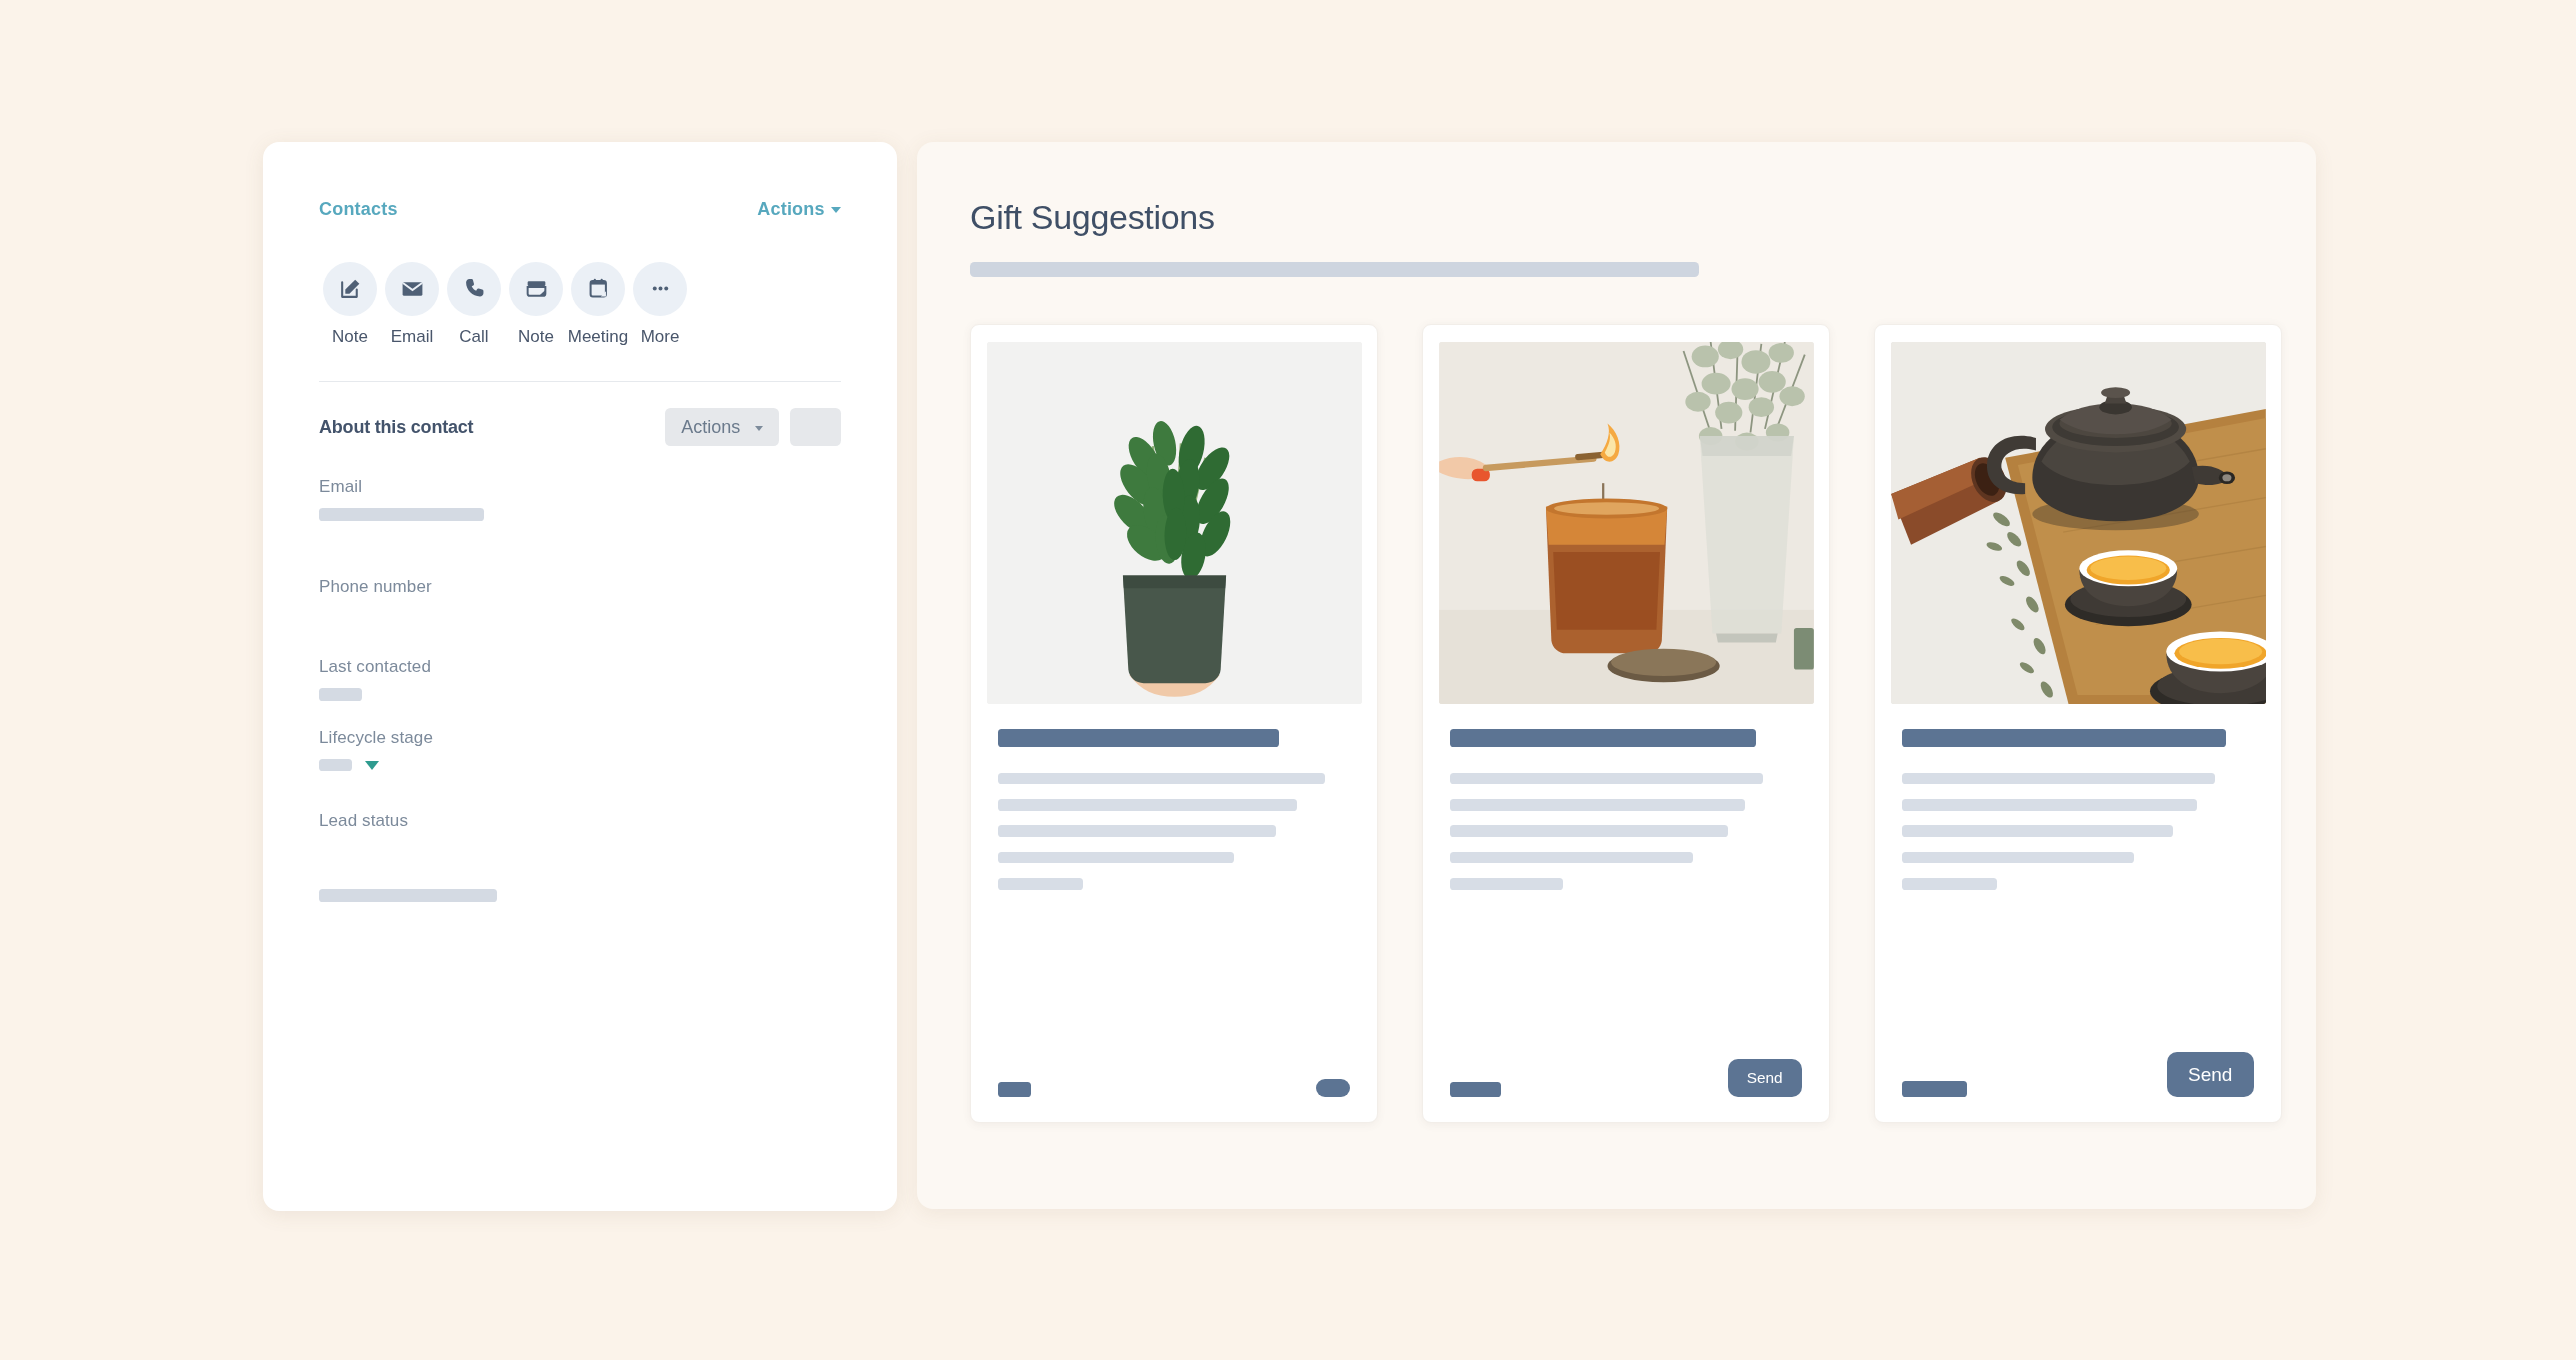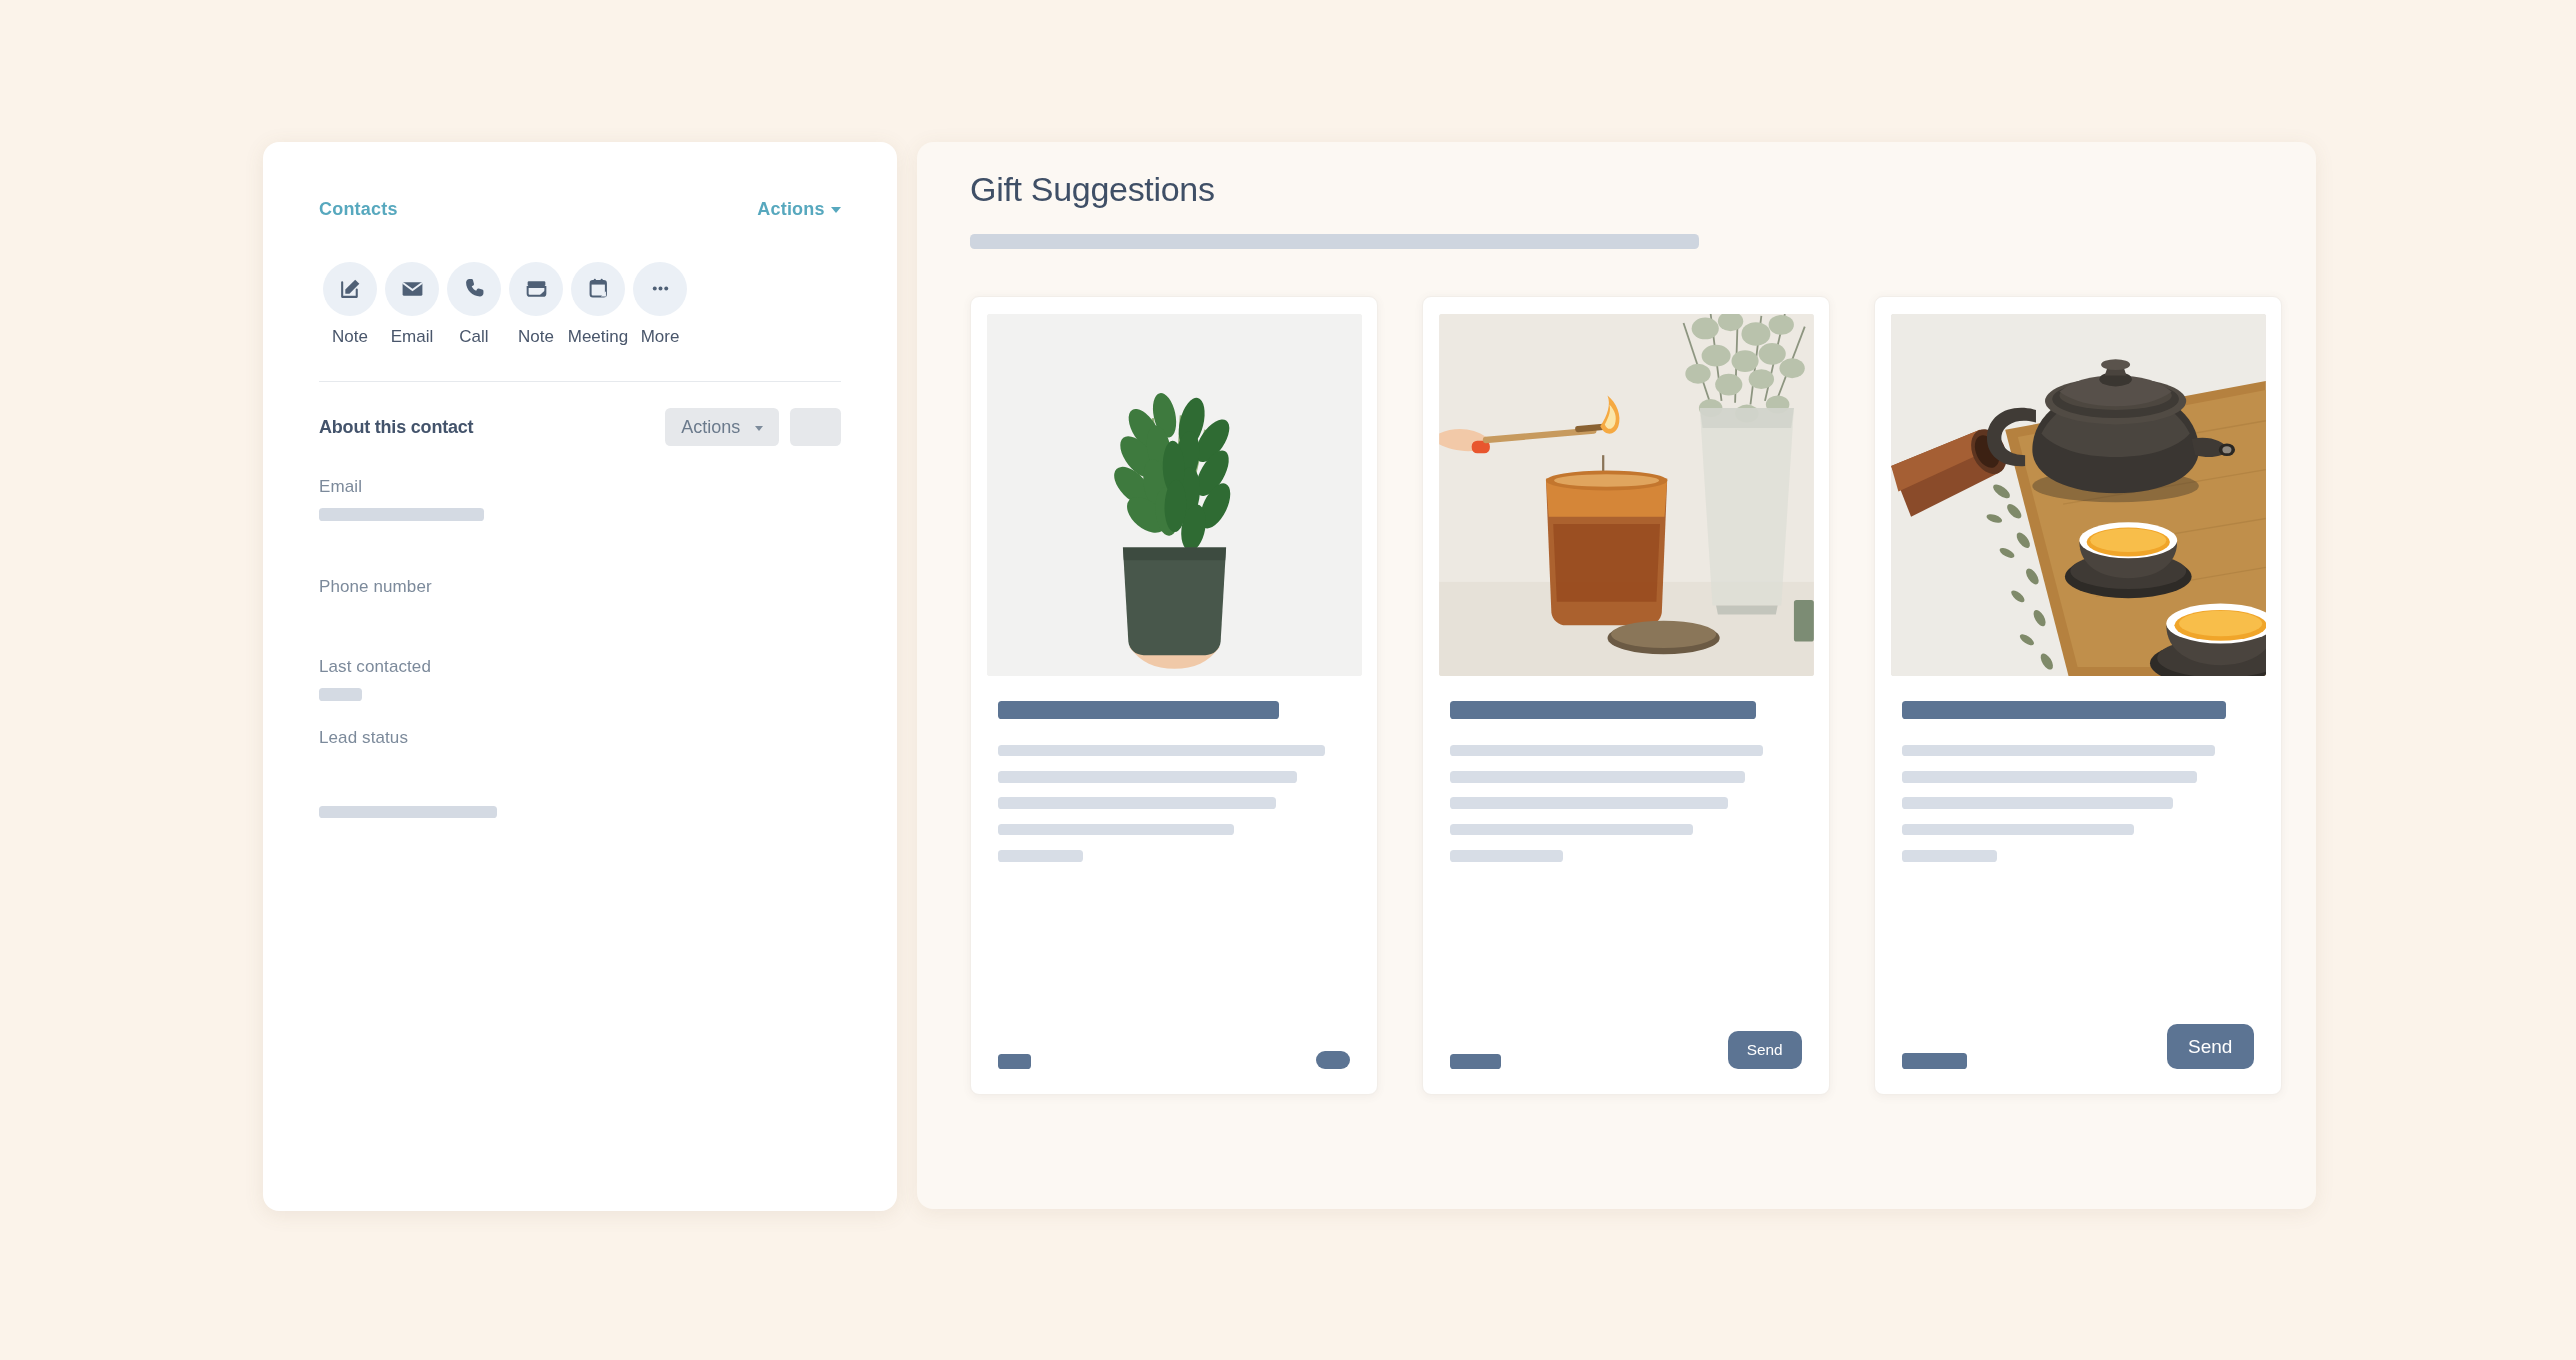--- a/index.html
+++ b/index.html
@@ -203,21 +203,21 @@
   
   .suggest-panel {
     position: absolute;
     left: 917px;
     top: 142px;
     width: 1399px;
     height: 1067px;
     background: #FCF8F3;
     border-radius: 16.3px;
     box-shadow: 0 3.6px 20px rgba(120, 95, 70, 0.09);
-    padding: 28px 53px 0 53px;
+    padding: 56px 53px 0 53px;
   }
 
   .suggest-title {
     font-size: 34px;
     color: #3F4F66;
     letter-spacing: -0.3px;
   }
 
   .suggest-sub {
     margin-top: 25px;
@@ -400,20 +400,27 @@
       </div>
 
 
       <div class="field" style="margin-bottom:27px;">
         <div class="field-label">Last contacted</div>
         <div class="field-value-row">
           <div class="skel" style="width:43px;"></div>
         </div>
       </div>
 
+      <div class="field" style="margin-bottom:40px;">
+        <div class="field-label">Lifecycle stage</div>
+        <div class="field-value-row">
+          <div class="skel" style="width:33px;"></div>
+          <div class="caret-teal"></div>
+        </div>
+      </div>
 
       <div class="field">
         <div class="field-label">Lead status</div>
       </div>
 
       <div class="skel" style="width:178px; margin-top:58px;"></div>
     </div>
 
   </div>
 

